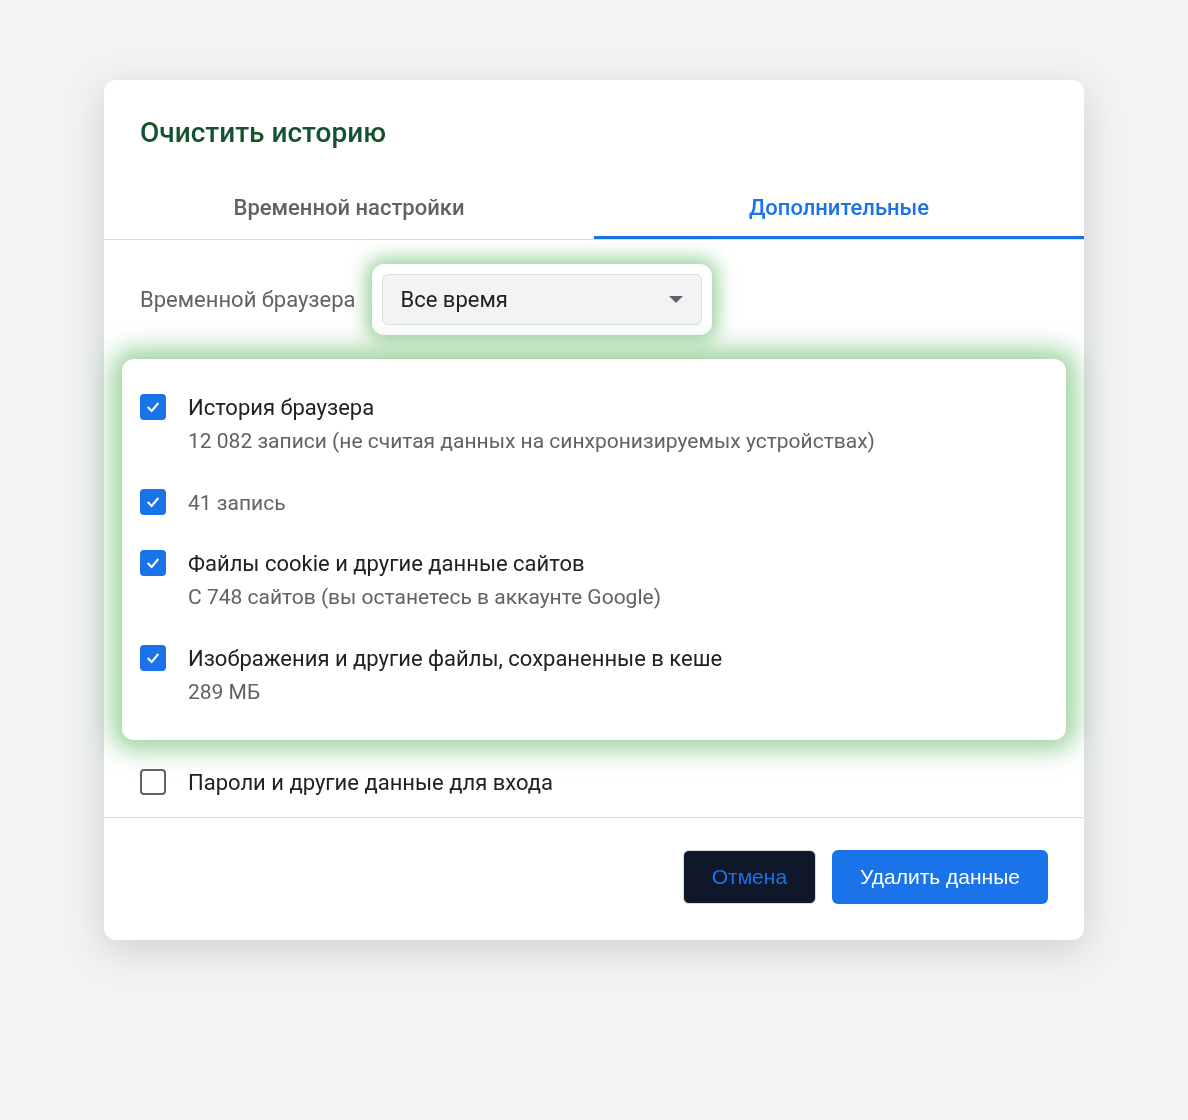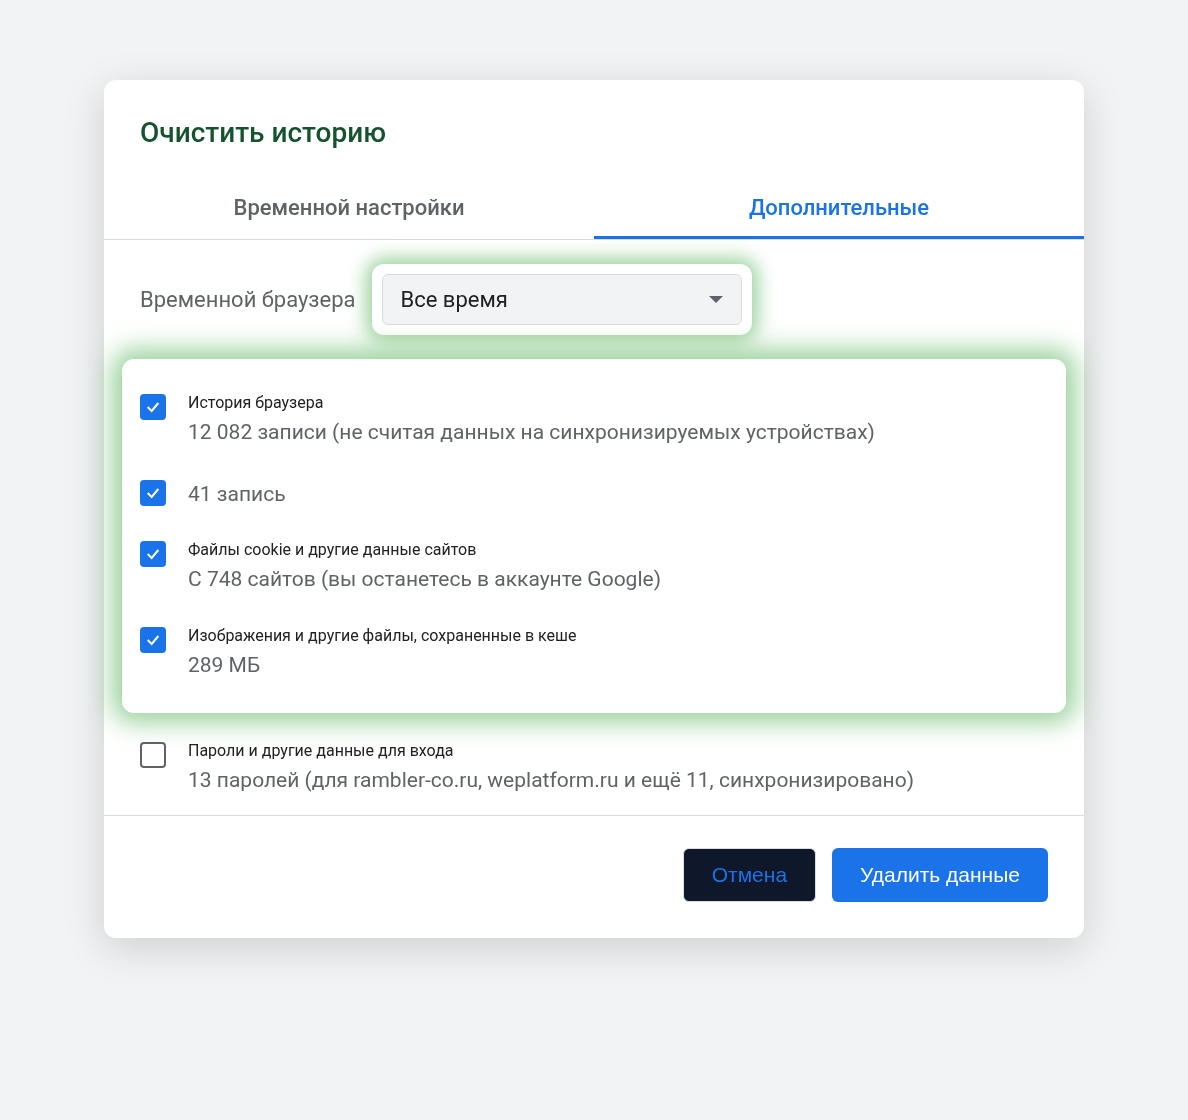--- a/index.html
+++ b/index.html
@@ -60,21 +60,21 @@
       box-shadow: 0 0 18px 6px rgba(76,175,80,0.55);
     }
     .select {
       display: flex;
       align-items: center;
       justify-content: space-between;
       background: #f1f3f4;
       border: 1px solid #dadce0;
       border-radius: 6px;
       padding: 12px 18px;
-      width: 360px;
+      width: 320px;
       font-size: 22px;
       color: #202124;
       cursor: pointer;
     }
     .chevron {
       width: 0; height: 0;
       border-left: 7px solid transparent;
       border-right: 7px solid transparent;
       border-top: 7px solid #5f6368;
     }
@@ -110,21 +110,21 @@
     .checkbox.unchecked {
       border: 2.5px solid #5f6368;
       background: #fff;
     }
     .checkmark {
       width: 16px; height: 16px;
       stroke: #fff; stroke-width: 3; fill: none;
     }
     .option-text { flex: 1; }
     .option-title {
-      font-size: 16px;
+      font-size: 22px;
       color: #202124;
       line-height: 1.5;
     }
     .option-sub {
       font-size: 21px;
       color: #5f6368;
       line-height: 1.5;
       margin-top: 2px;
     }
     .divider { border-top: 1px solid #dadce0; margin-top: 4px; }
@@ -219,21 +219,20 @@
         <div class="option-title">Изображения и другие файлы, сохраненные в кеше</div>
         <div class="option-sub">289 МБ</div>
       </div>
     </div>
   </div>
 
   <div class="option-row plain">
     <div class="checkbox unchecked"></div>
     <div class="option-text">
       <div class="option-title">Пароли и другие данные для входа</div>
-      <div class="option-sub">13 паролей (для rambler-co.ru, weplatform.ru и ещё 11, синхронизировано)</div>
     </div>
   </div>
 
   <div class="divider"></div>
 
   <div class="footer">
     <button class="btn btn-secondary">Отмена</button>
     <button class="btn btn-primary">Удалить данные</button>
   </div>
 </div>

